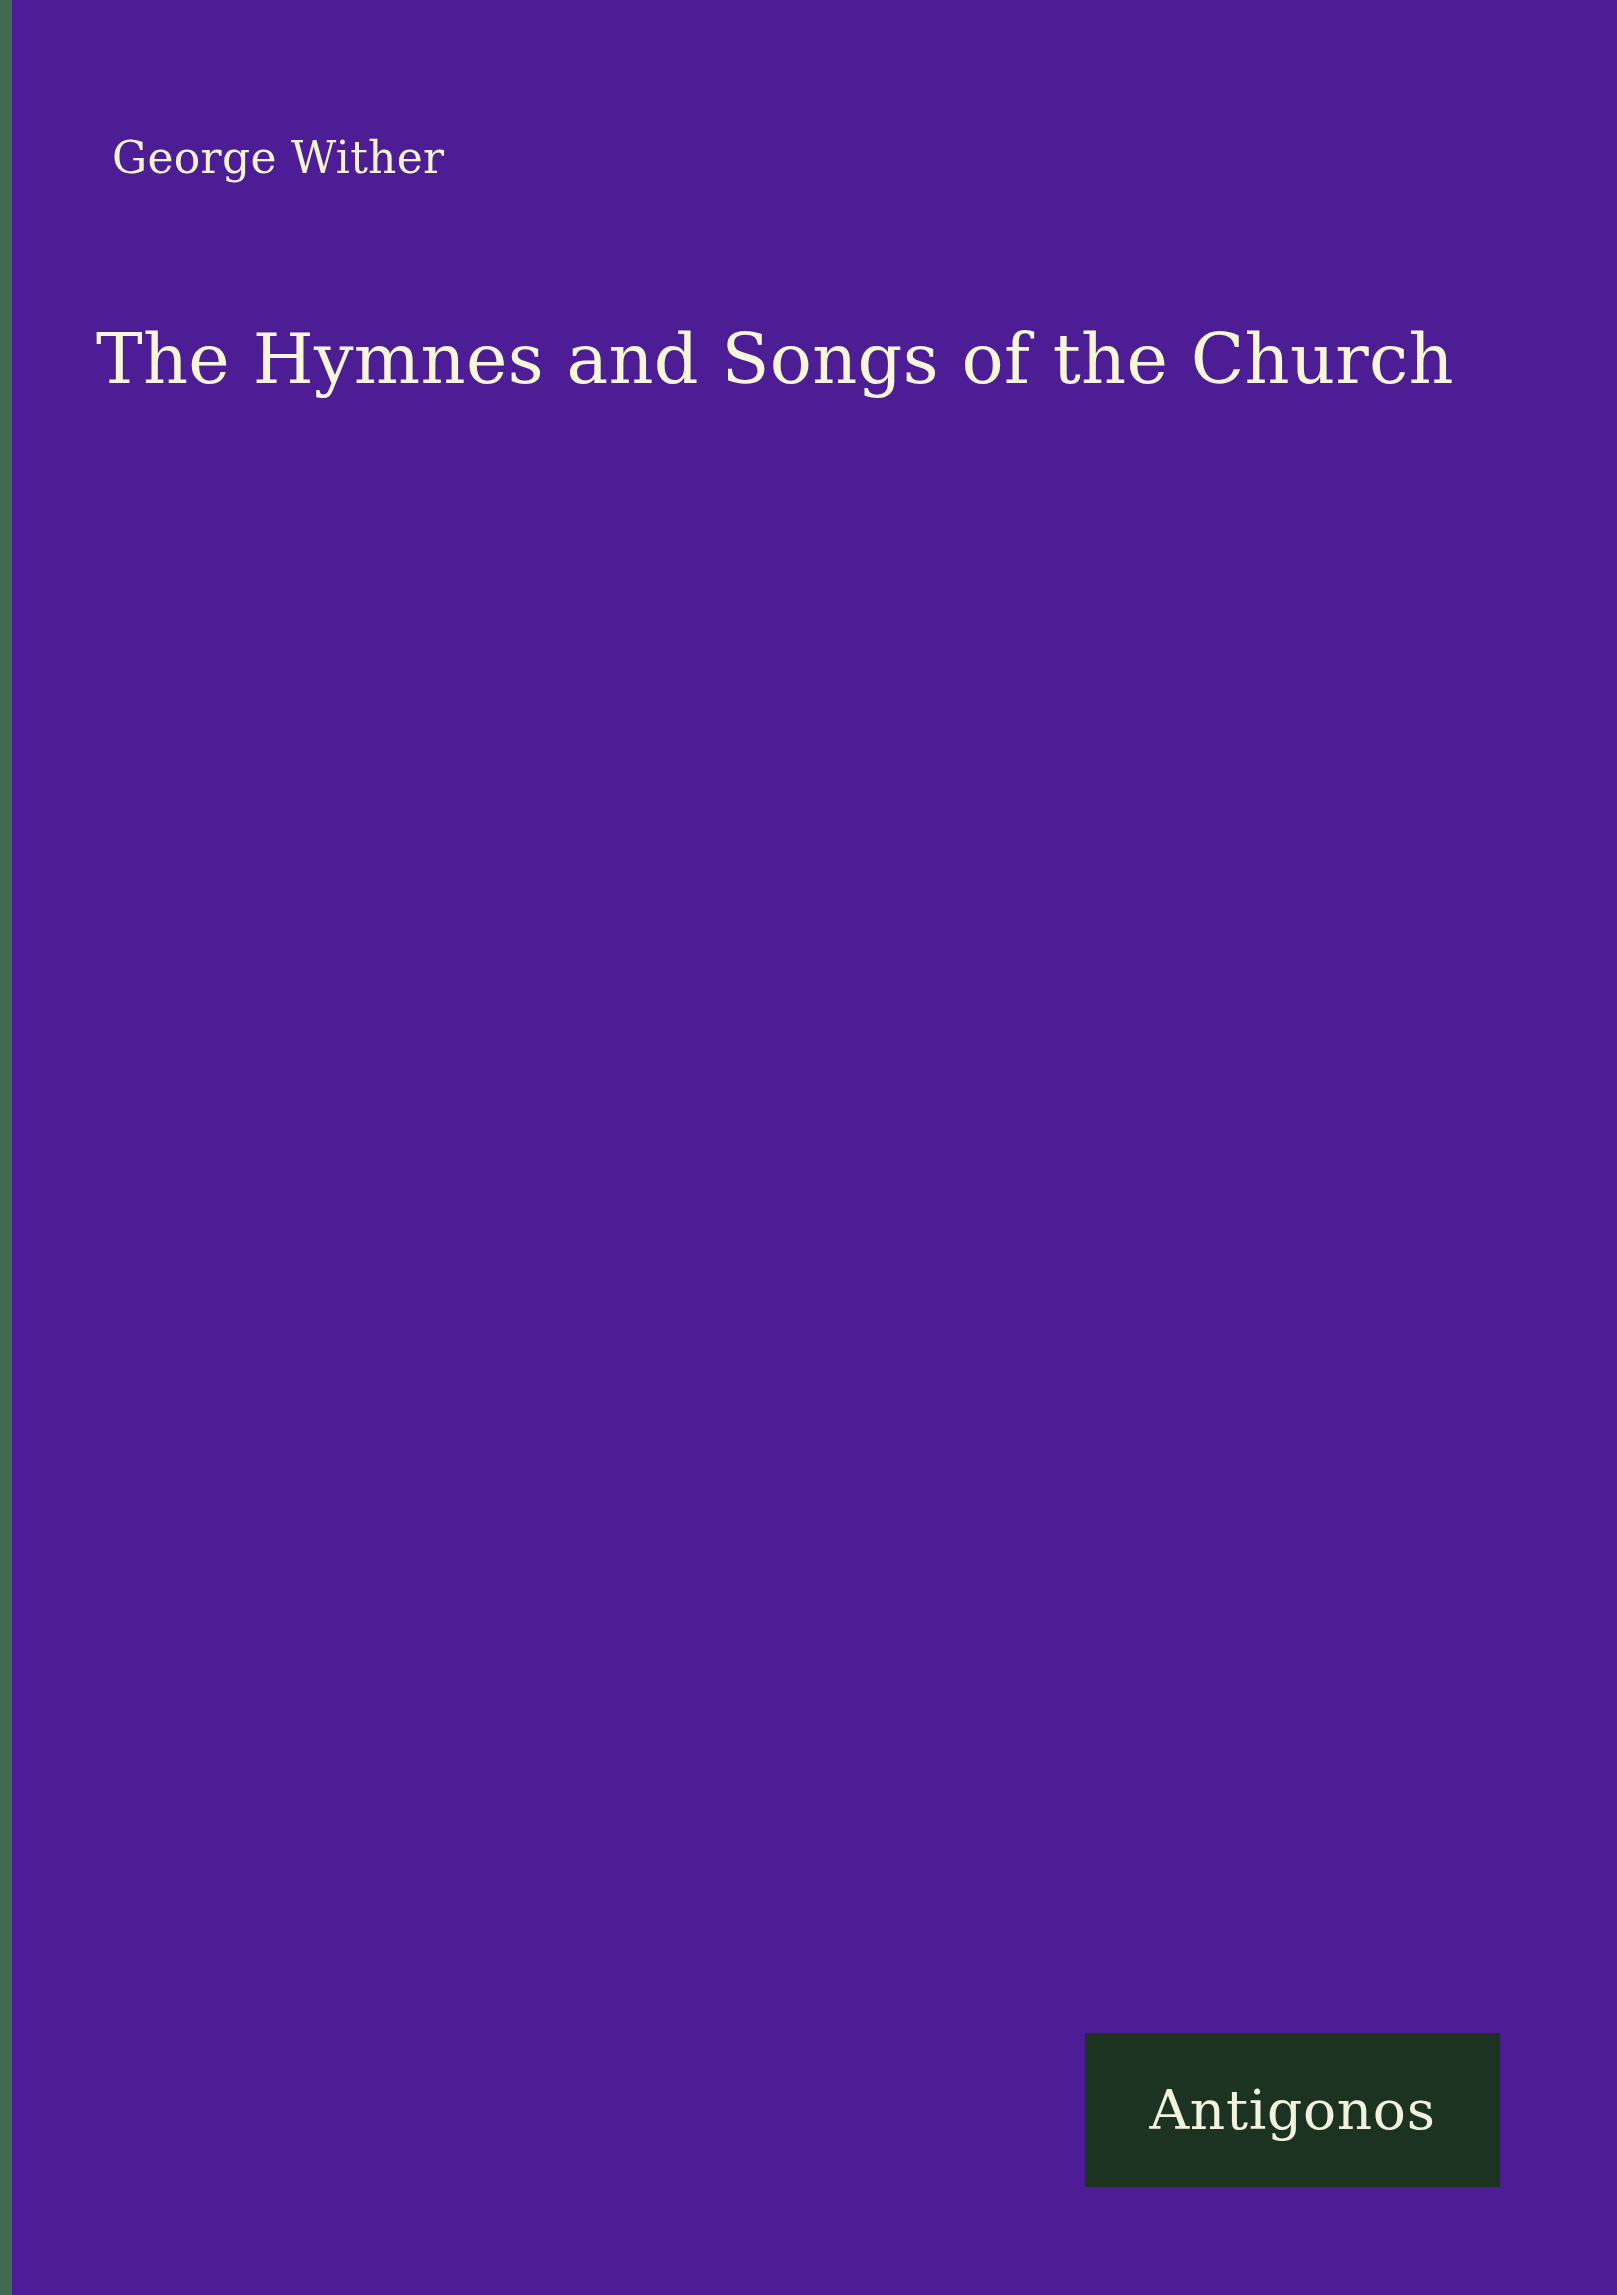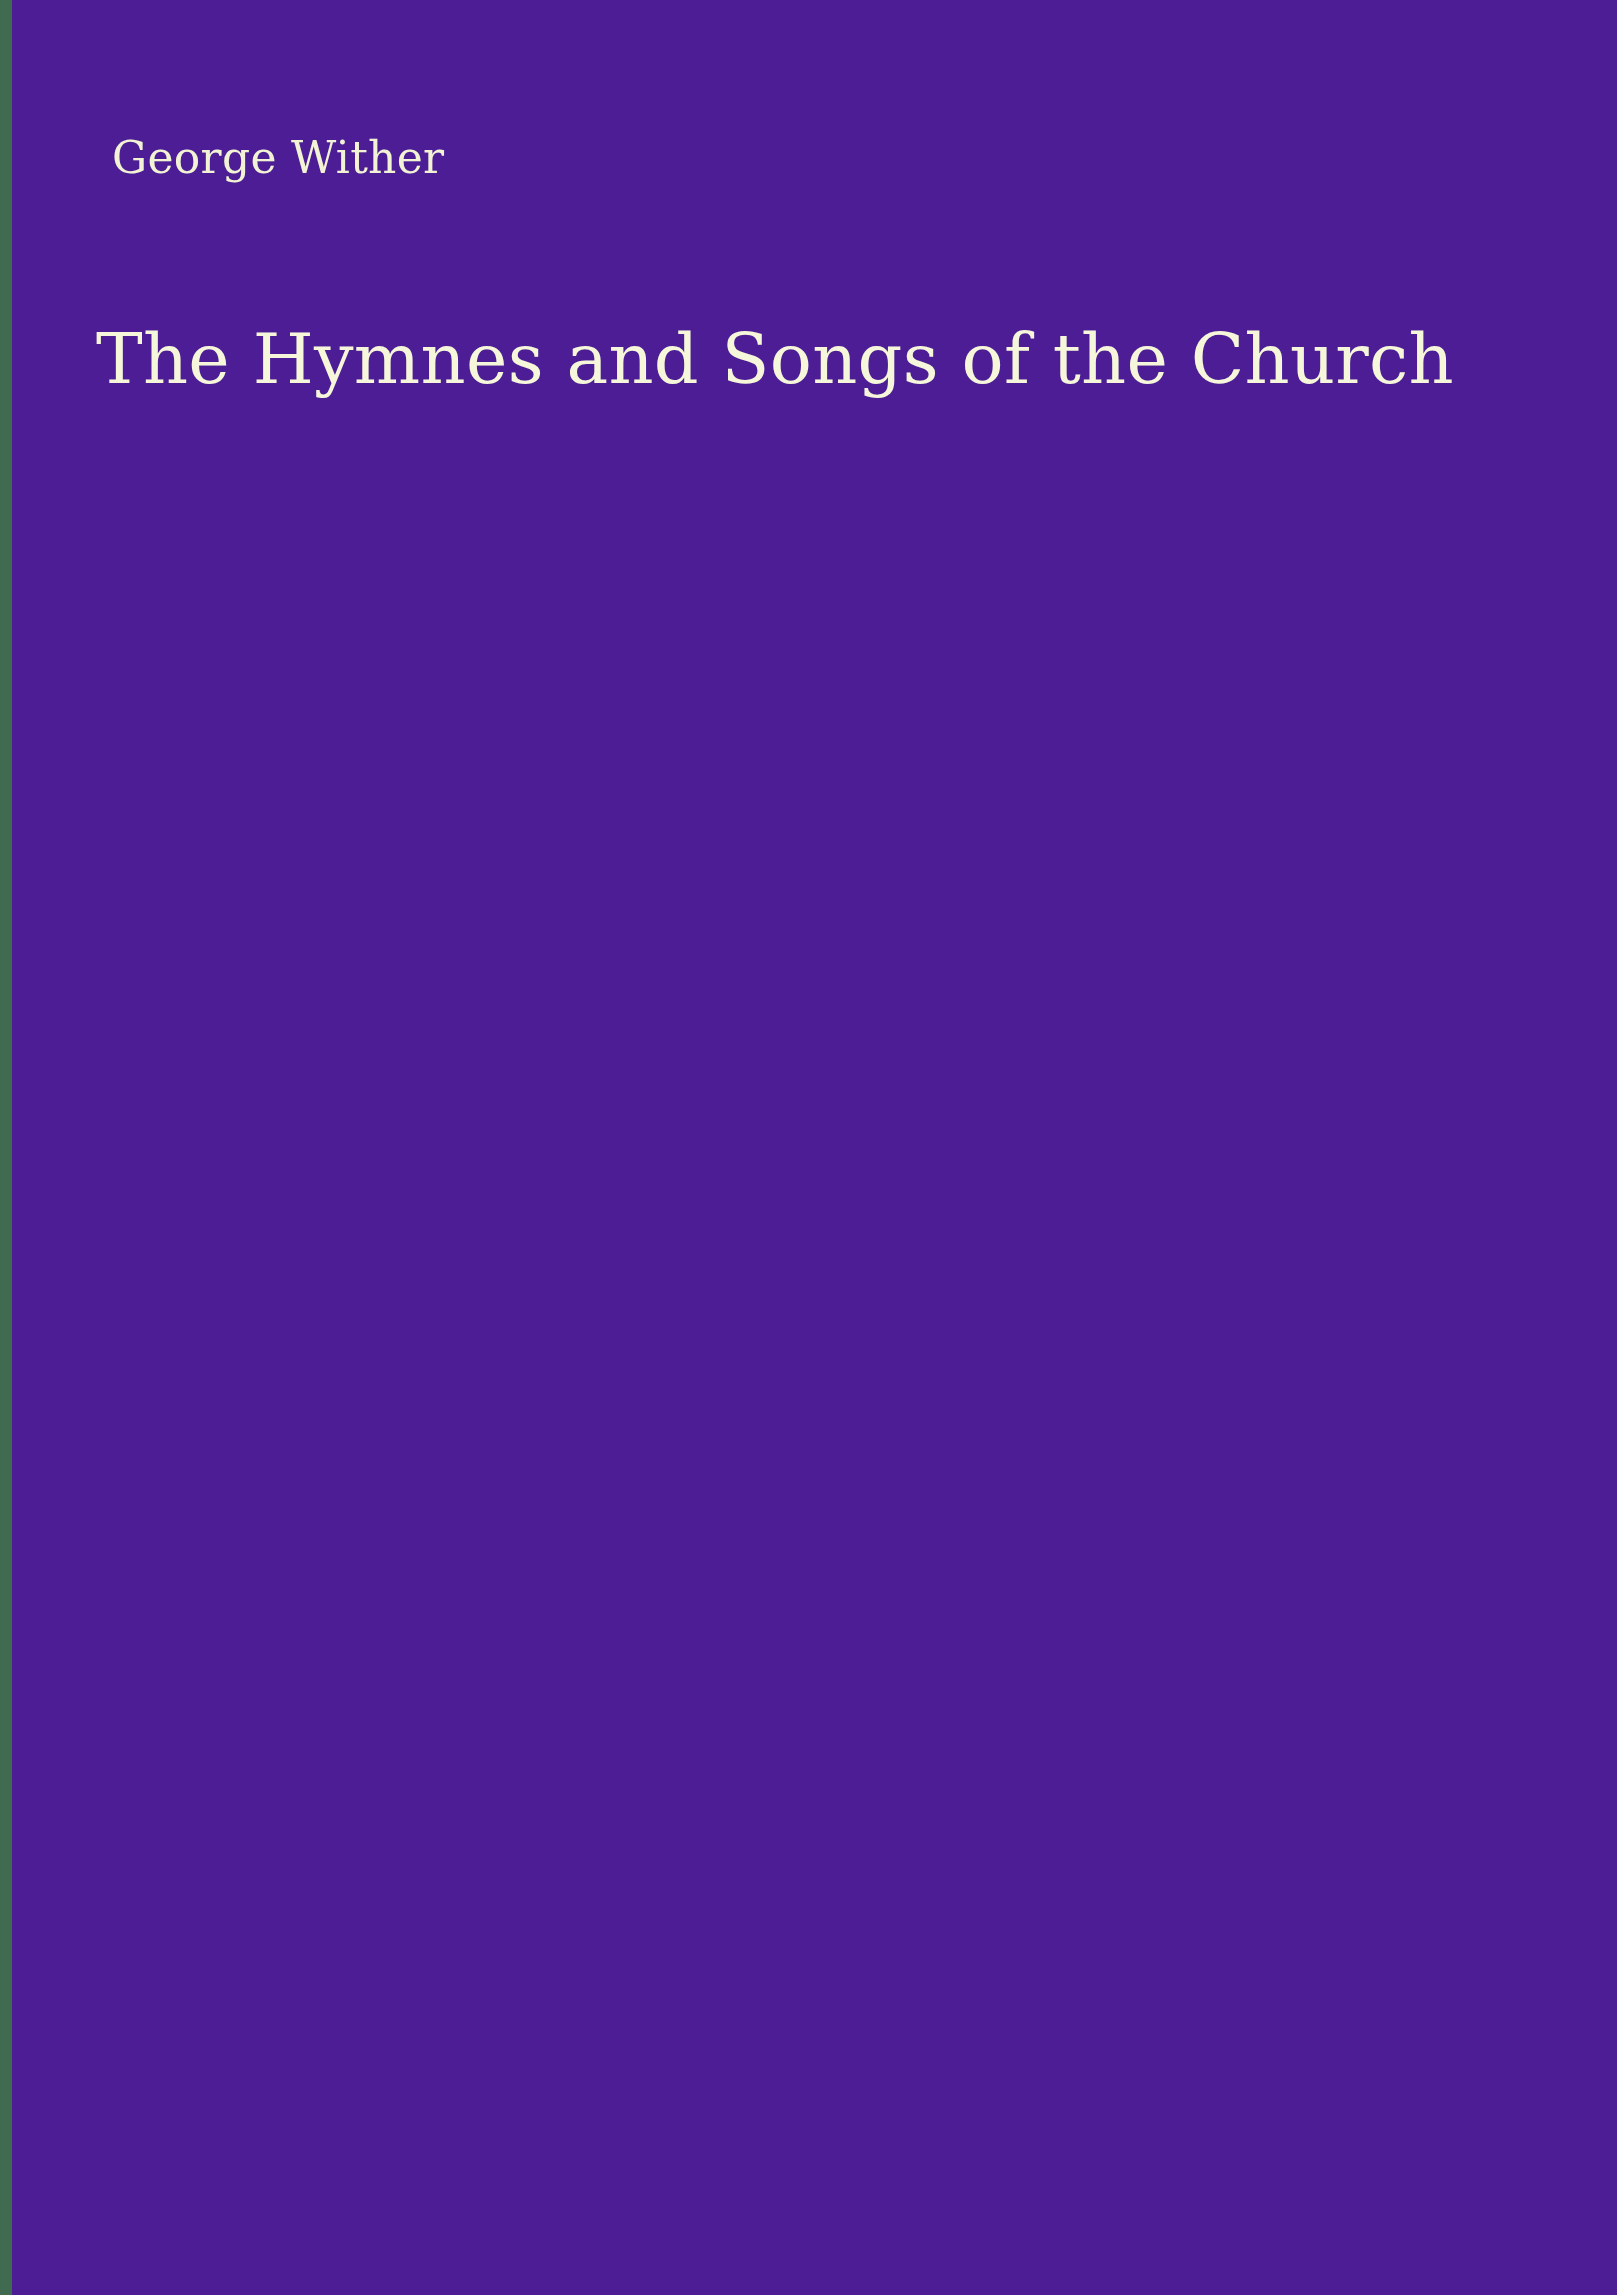--- a/index.html
+++ b/index.html
@@ -66,15 +66,18 @@
 </style>
 </head>
 <body>
 
 <div class="cover">
 
   <div class="author">George Wither</div>
 
   <div class="title">The Hymnes and Songs of the Church</div>
 
+  <div class="publisher-badge">
+    <span class="publisher-name">Antigonos</span>
+  </div>
 
 </div>
 
 
 </body></html>

